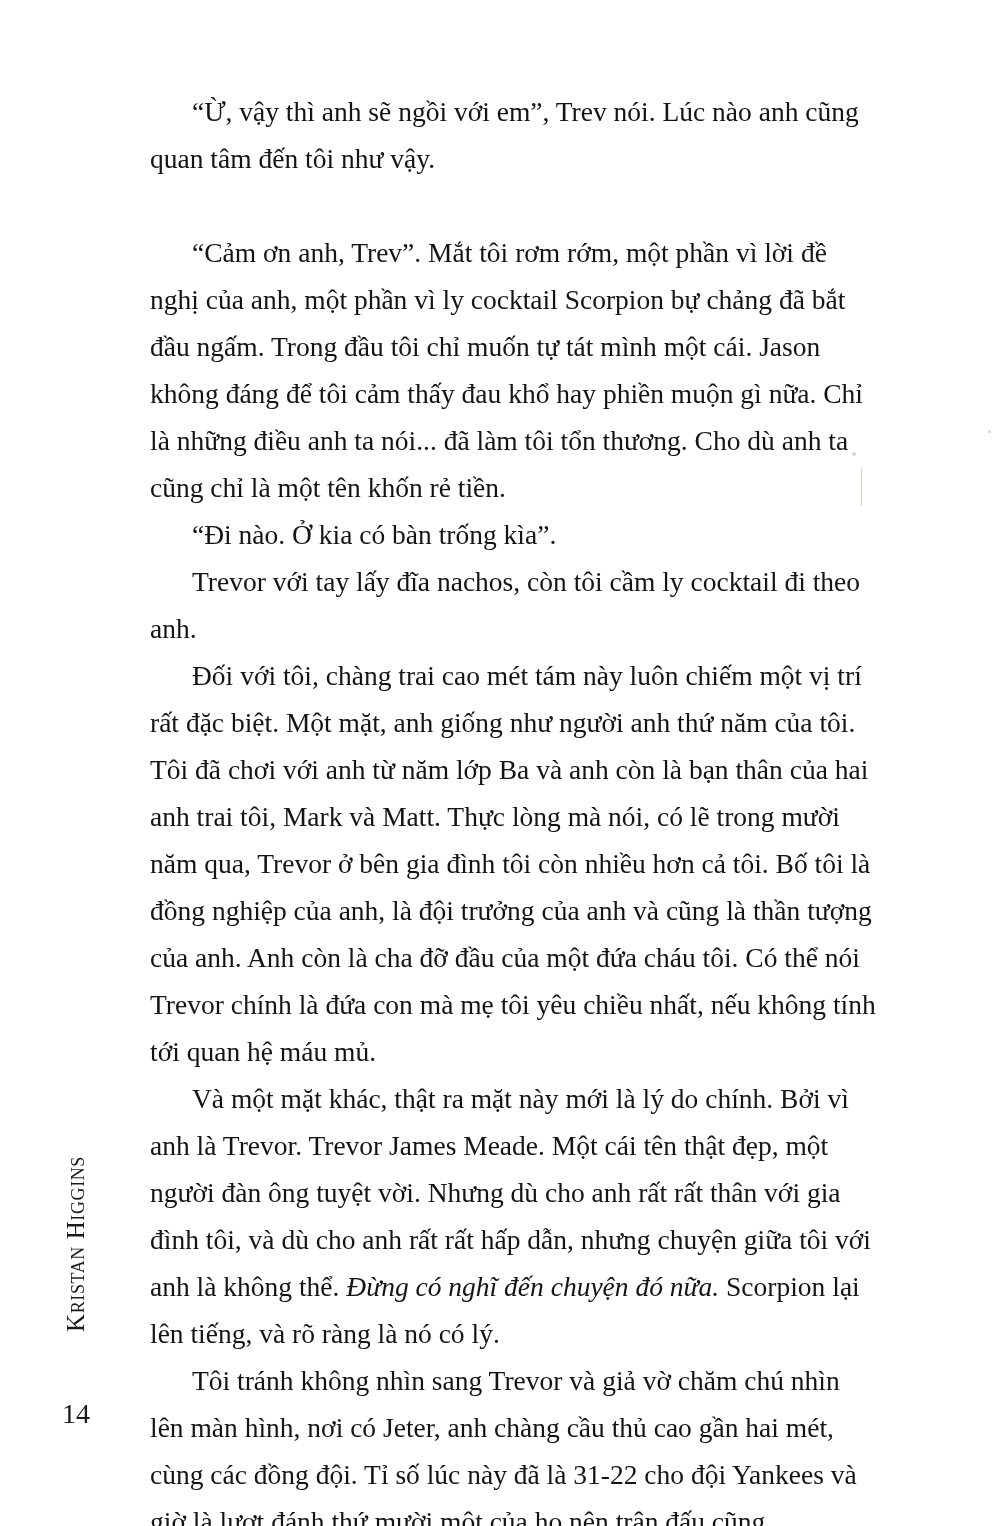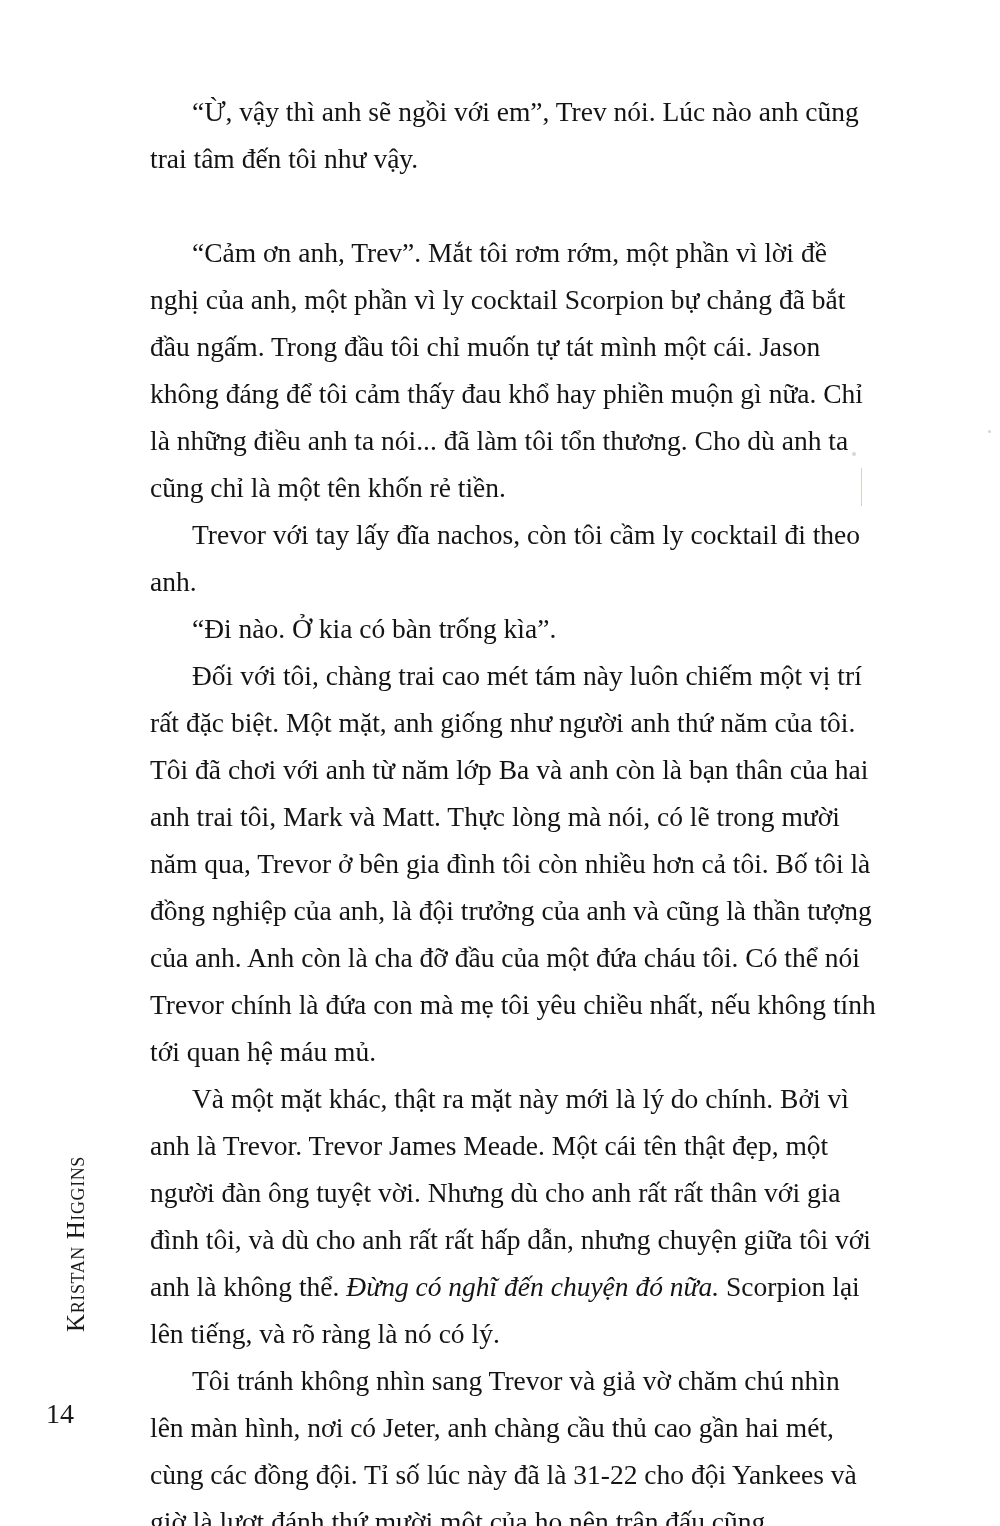--- a/index.html
+++ b/index.html
@@ -41,21 +41,21 @@
     letter-spacing: 0.6px;
     color: #1a1a1a;
     white-space: nowrap;
     font-variant: small-caps;
   }
   .folio {
     position: absolute;
     left: 0;
     top: 258px;
     width: 60px;
-    text-align: left;
+    text-align: center;
     font-size: 28px;
     color: #1a1a1a;
   }
 
   .text-column {
     position: absolute;
     left: 150px;
     top: 88px;
     width: 730px;
   }
@@ -90,24 +90,24 @@
 <body>
 
 <div class="page">
 
   <div class="side-matter">
     <div class="author-vertical">Kristan Higgins</div>
     <div class="folio">14</div>
   </div>
 
   <div class="text-column" id="text-column">
-      <p class="para gap-after"><span>“Ừ, vậy thì anh sẽ ngồi với em”, Trev nói. Lúc nào anh cũng trai tâm đến tôi như vậy.</span></p>
+      <p class="para gap-after"><span>“Ừ, vậy thì anh sẽ ngồi với em”, Trev nói. Lúc nào anh cũng quan tâm đến tôi như vậy.</span></p>
       <p class="para"><span>“Cảm ơn anh, Trev”. Mắt tôi rơm rớm, một phần vì lời đề nghị của anh, một phần vì ly cocktail Scorpion bự chảng đã bắt đầu ngấm. Trong đầu tôi chỉ muốn tự tát mình một cái. Jason không đáng để tôi cảm thấy đau khổ hay phiền muộn gì nữa. Chỉ là những điều anh ta nói... đã làm tôi tổn thương. Cho dù anh ta cũng chỉ là một tên khốn rẻ tiền.</span></p>
+      <p class="para"><span>“Đi nào. Ở kia có bàn trống kìa”.</span></p>
       <p class="para"><span>Trevor với tay lấy đĩa nachos, còn tôi cầm ly cocktail đi theo anh.</span></p>
-      <p class="para"><span>“Đi nào. Ở kia có bàn trống kìa”.</span></p>
       <p class="para"><span>Đối với tôi, chàng trai cao mét tám này luôn chiếm một vị trí rất đặc biệt. Một mặt, anh giống như người anh thứ năm của tôi. Tôi đã chơi với anh từ năm lớp Ba và anh còn là bạn thân của hai anh trai tôi, Mark và Matt. Thực lòng mà nói, có lẽ trong mười năm qua, Trevor ở bên gia đình tôi còn nhiều hơn cả tôi. Bố tôi là đồng nghiệp của anh, là đội trưởng của anh và cũng là thần tượng của anh. Anh còn là cha đỡ đầu của một đứa cháu tôi. Có thể nói Trevor chính là đứa con mà mẹ tôi yêu chiều nhất, nếu không tính tới quan hệ máu mủ.</span></p>
       <p class="para"><span>Và một mặt khác, thật ra mặt này mới là lý do chính. Bởi vì anh là Trevor. Trevor James Meade. Một cái tên thật đẹp, một người đàn ông tuyệt vời. Nhưng dù cho anh rất rất thân với gia đình tôi, và dù cho anh rất rất hấp dẫn, nhưng chuyện giữa tôi với anh là không thể. </span><em>Đừng có nghĩ đến chuyện đó nữa.</em><span> Scorpion lại lên tiếng, và rõ ràng là nó có lý.</span></p>
       <p class="para"><span>Tôi tránh không nhìn sang Trevor và giả vờ chăm chú nhìn lên màn hình, nơi có Jeter, anh chàng cầu thủ cao gần hai mét, cùng các đồng đội. Tỉ số lúc này đã là 31-22 cho đội Yankees và giờ là lượt đánh thứ mười một của họ nên trận đấu cũng</span></p>
     </div>
 
   <div class="speck" style="left:852px; top:452px; width:4px; height:4px;"></div>
   <div class="speck" style="left:988px; top:430px; width:3px; height:3px;"></div>
   <div class="hairline" style="left:861px; top:468px; width:1px; height:38px;"></div>
 
 </div>

